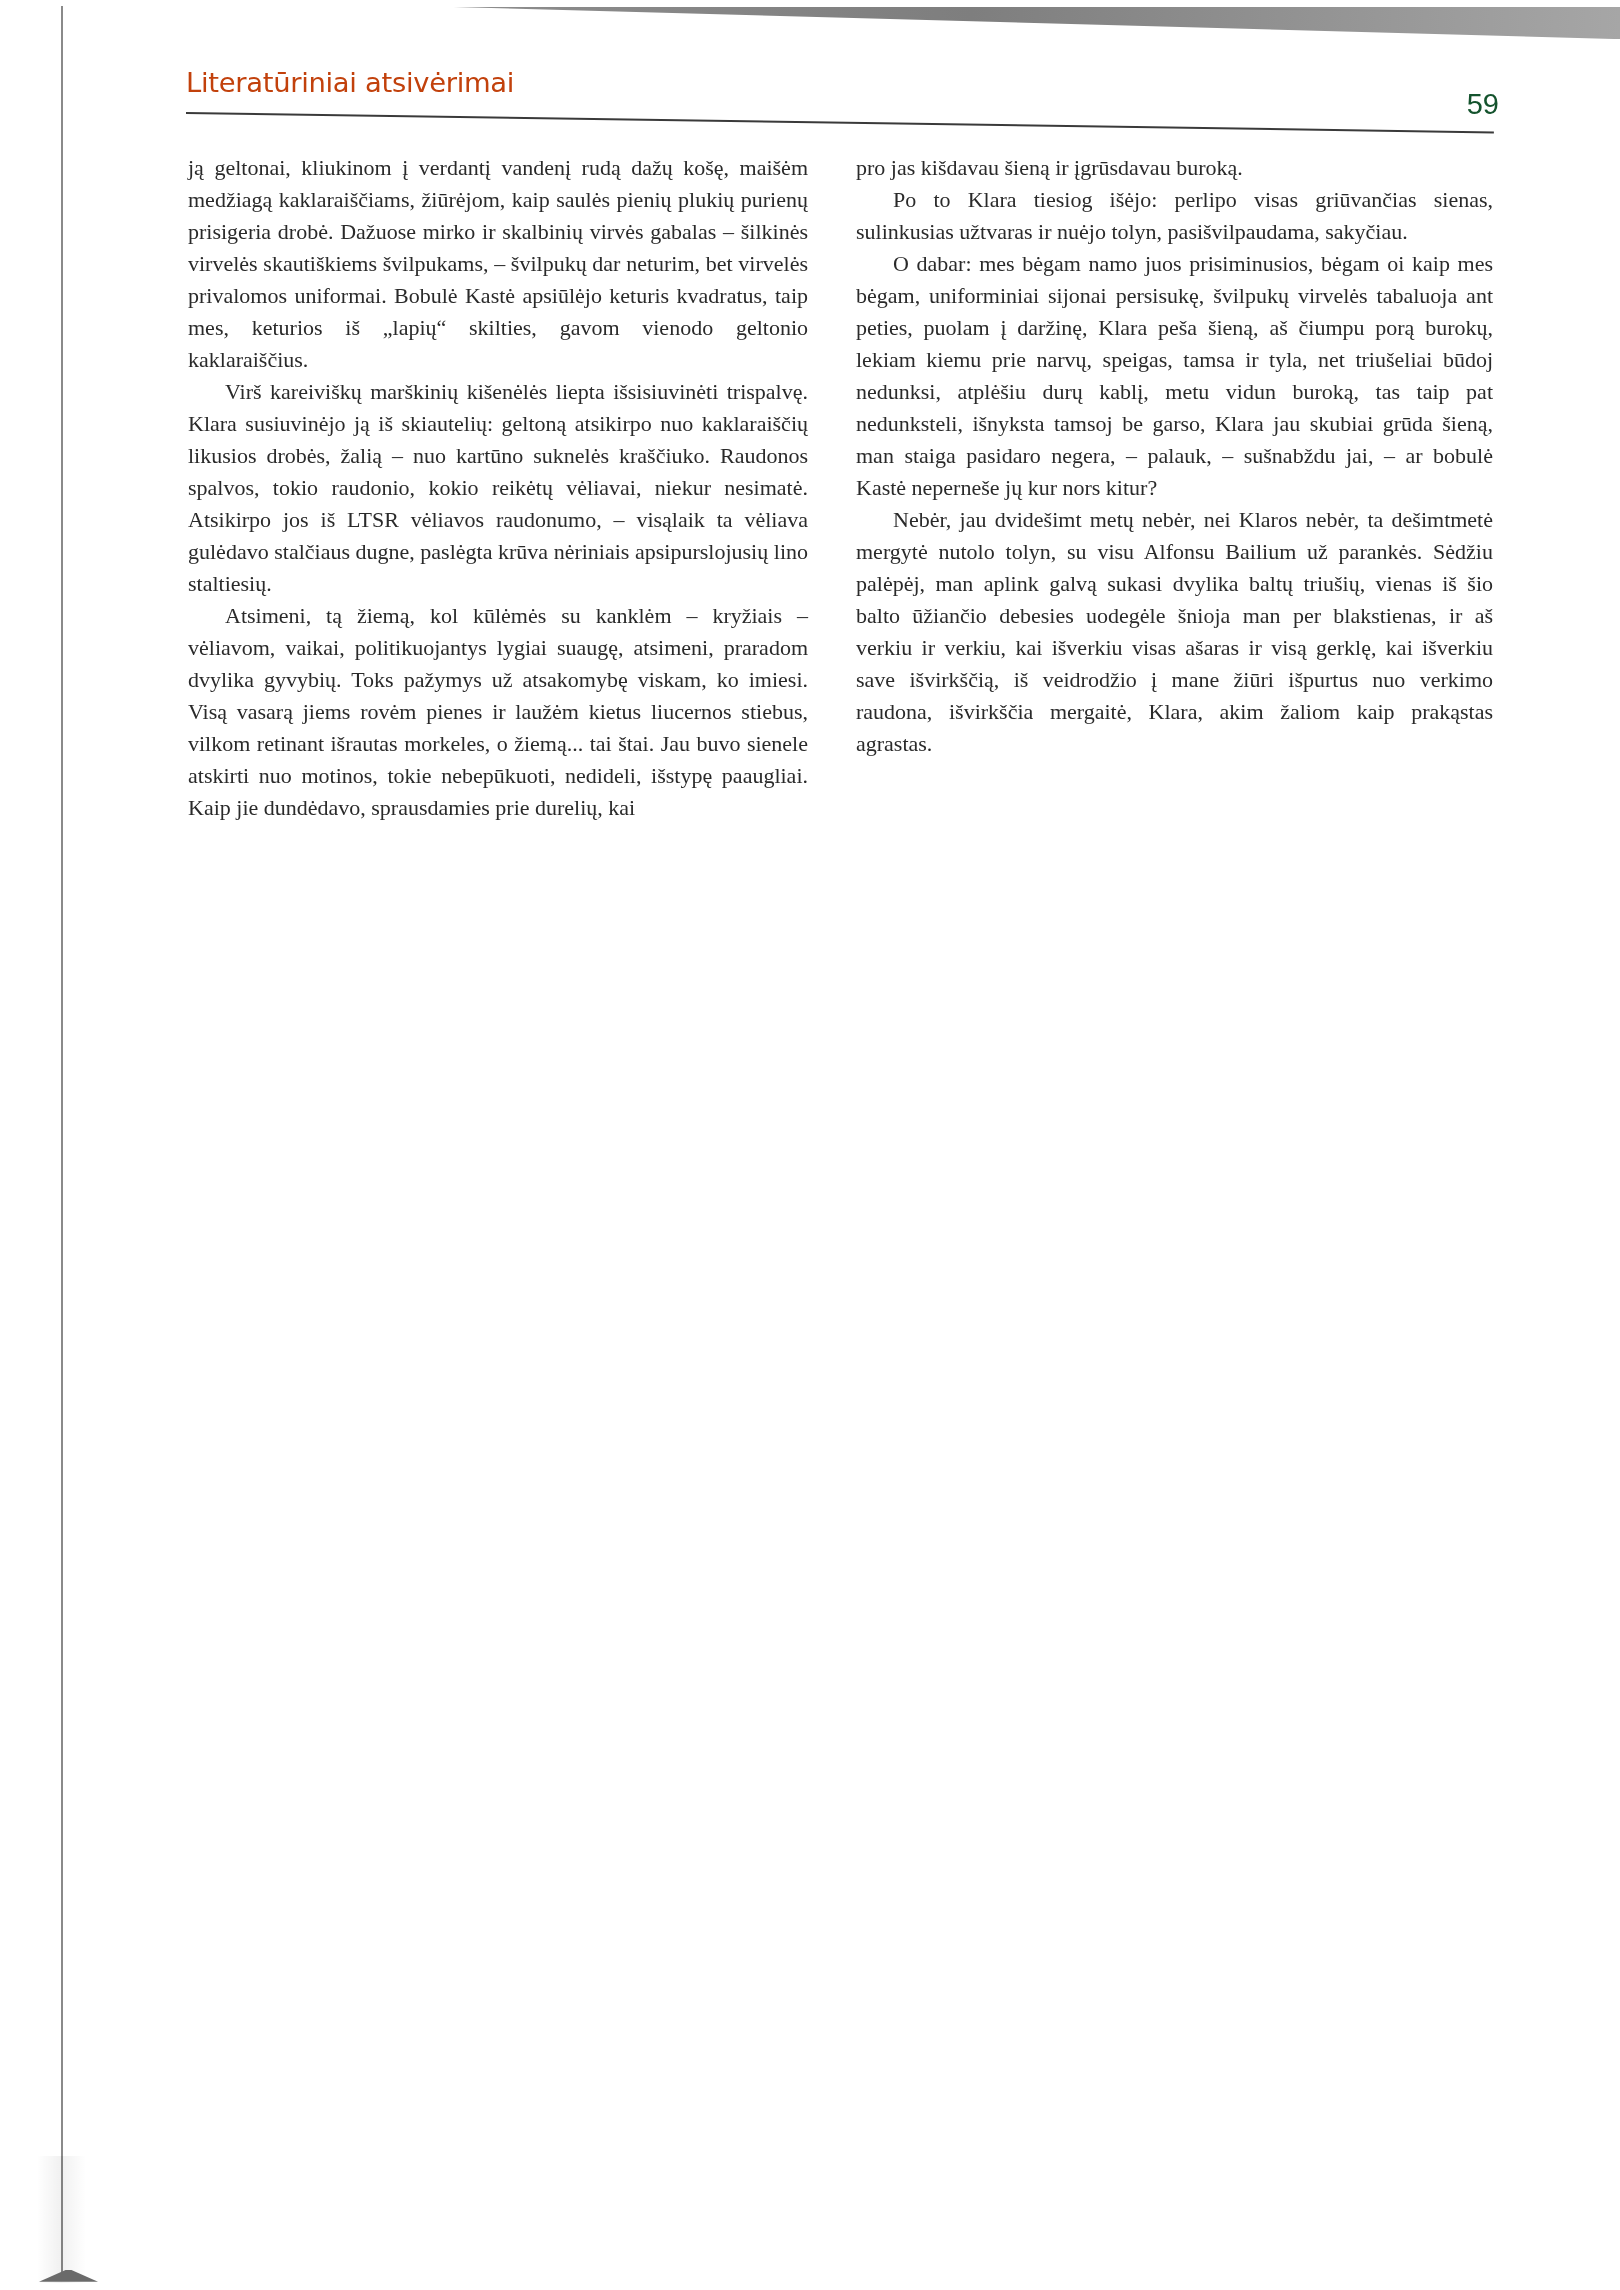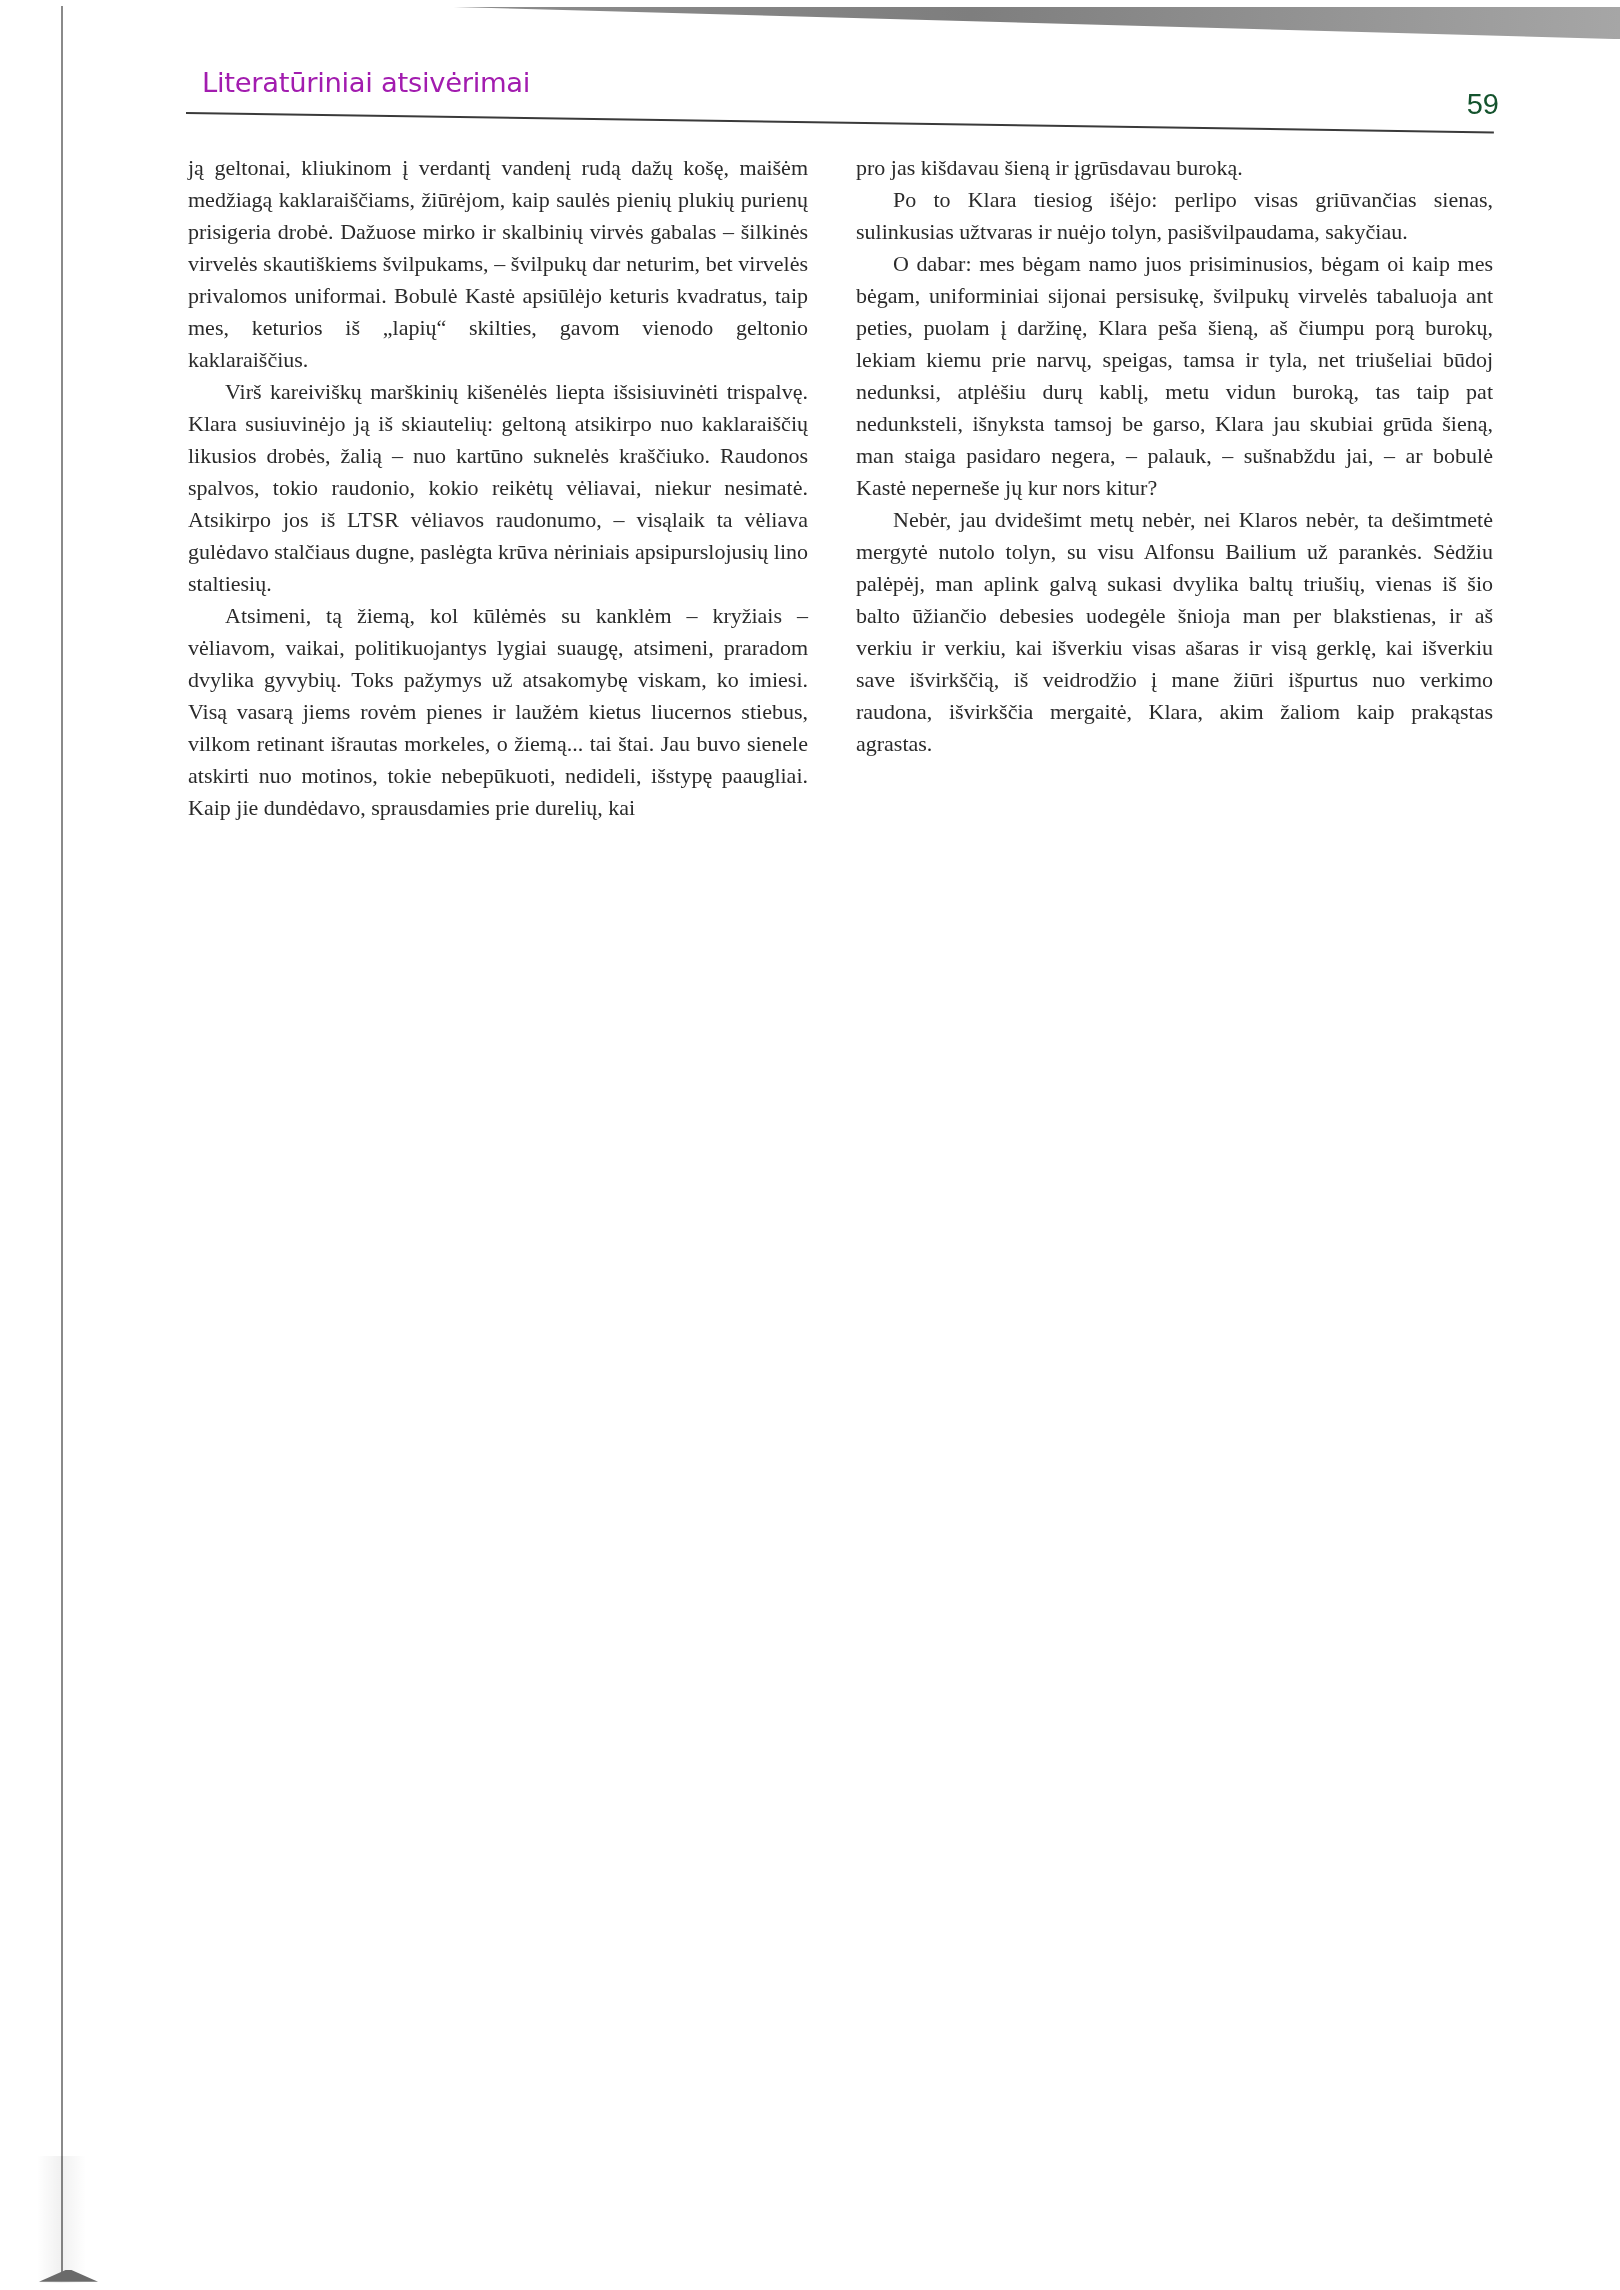--- a/index.html
+++ b/index.html
@@ -54,25 +54,25 @@
     
     .running-header {
       position: absolute;
       left: 186px;
       top: 61px;
       width: 1313px;
       height: 78px;
     }
     .header-title {
       position: absolute;
-      left: 16px;
+      left: 0;
       top: 5.9px;
       font-family: "DejaVu Sans", "Liberation Sans", sans-serif;
       font-size: 27.4px;
-      color: #a21caf;
+      color: #c2410c;
       letter-spacing: -0.3px;
     }
     .page-number {
       position: absolute;
       right: 0;
       top: 27.4px;
       font-family: Liberation Sans, sans-serif;
       font-size: 29px;
       color: #14532d;
     }

